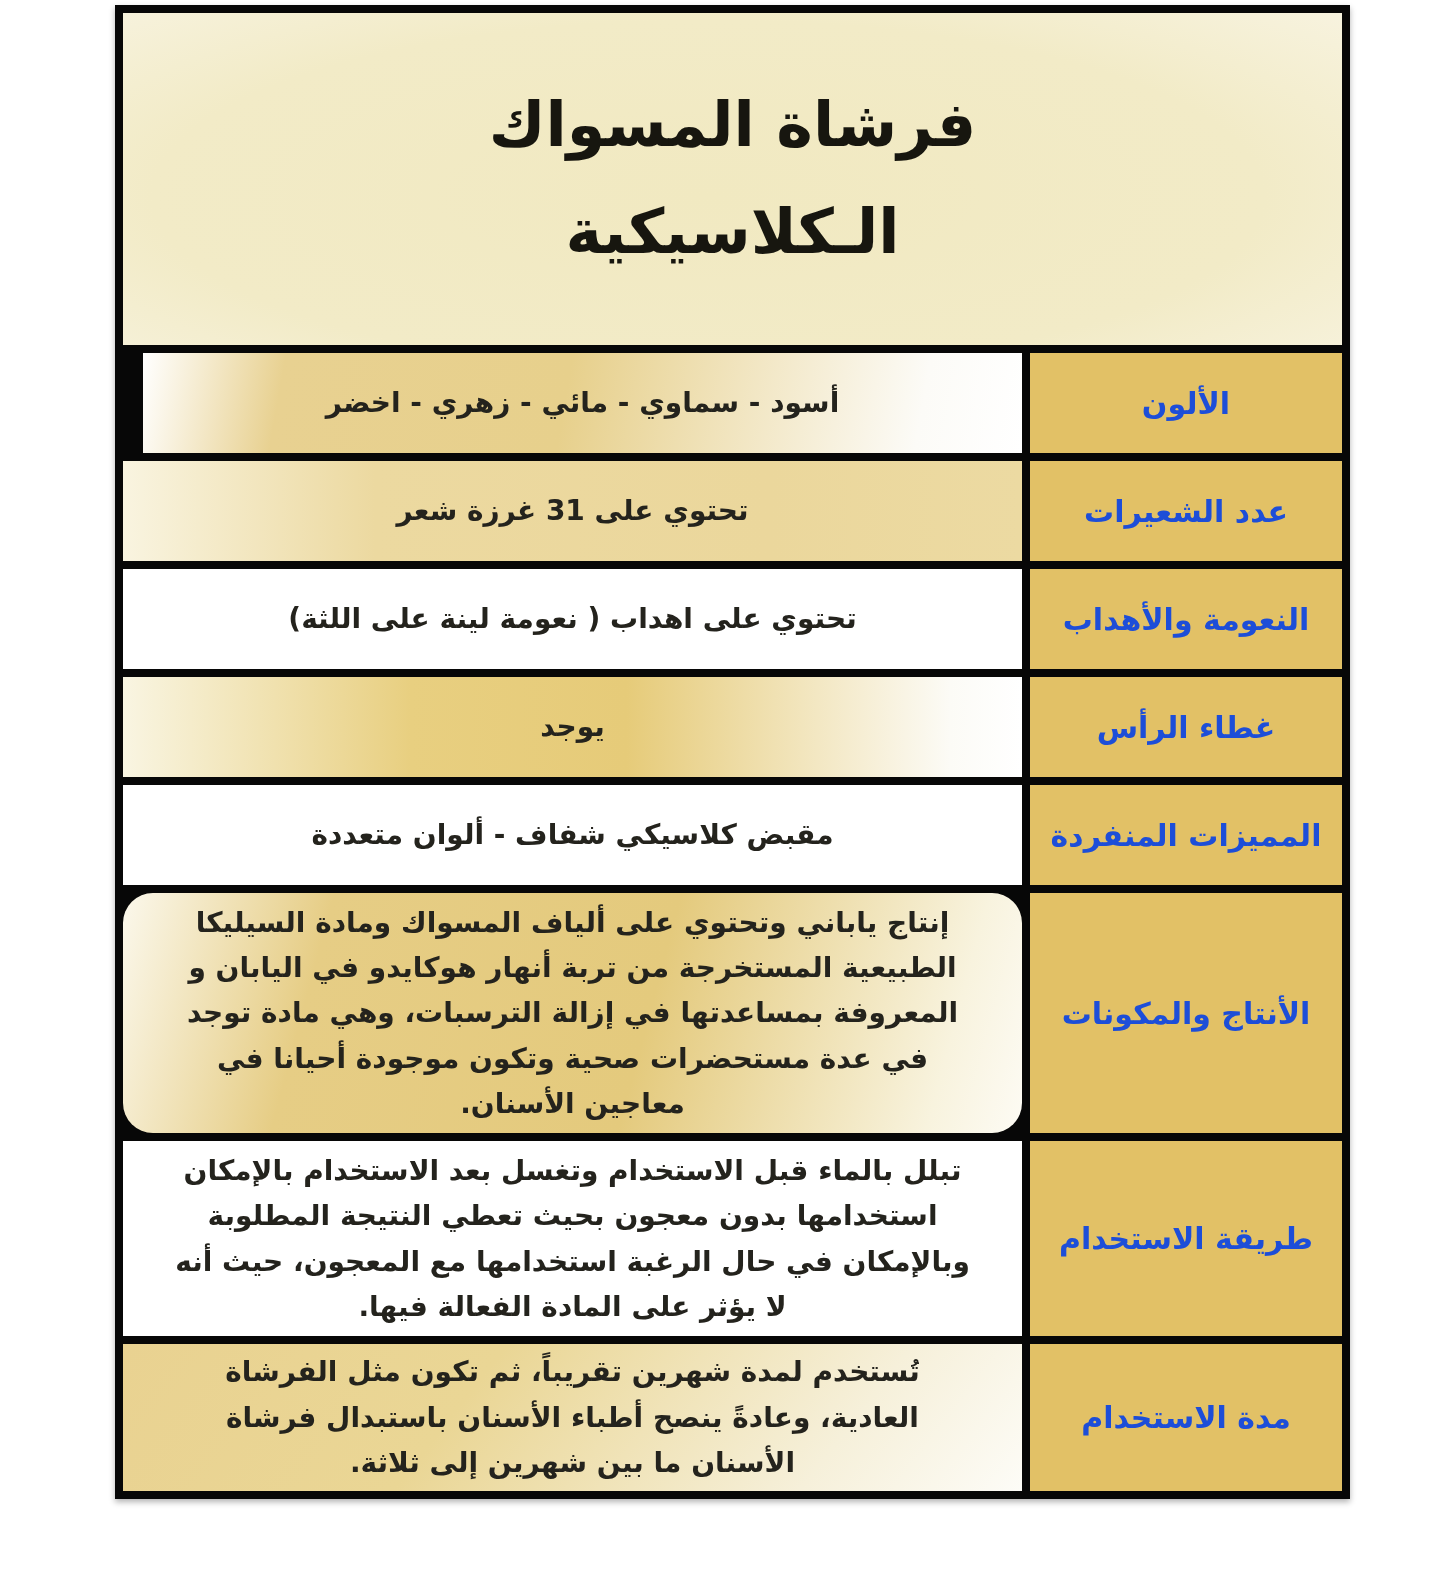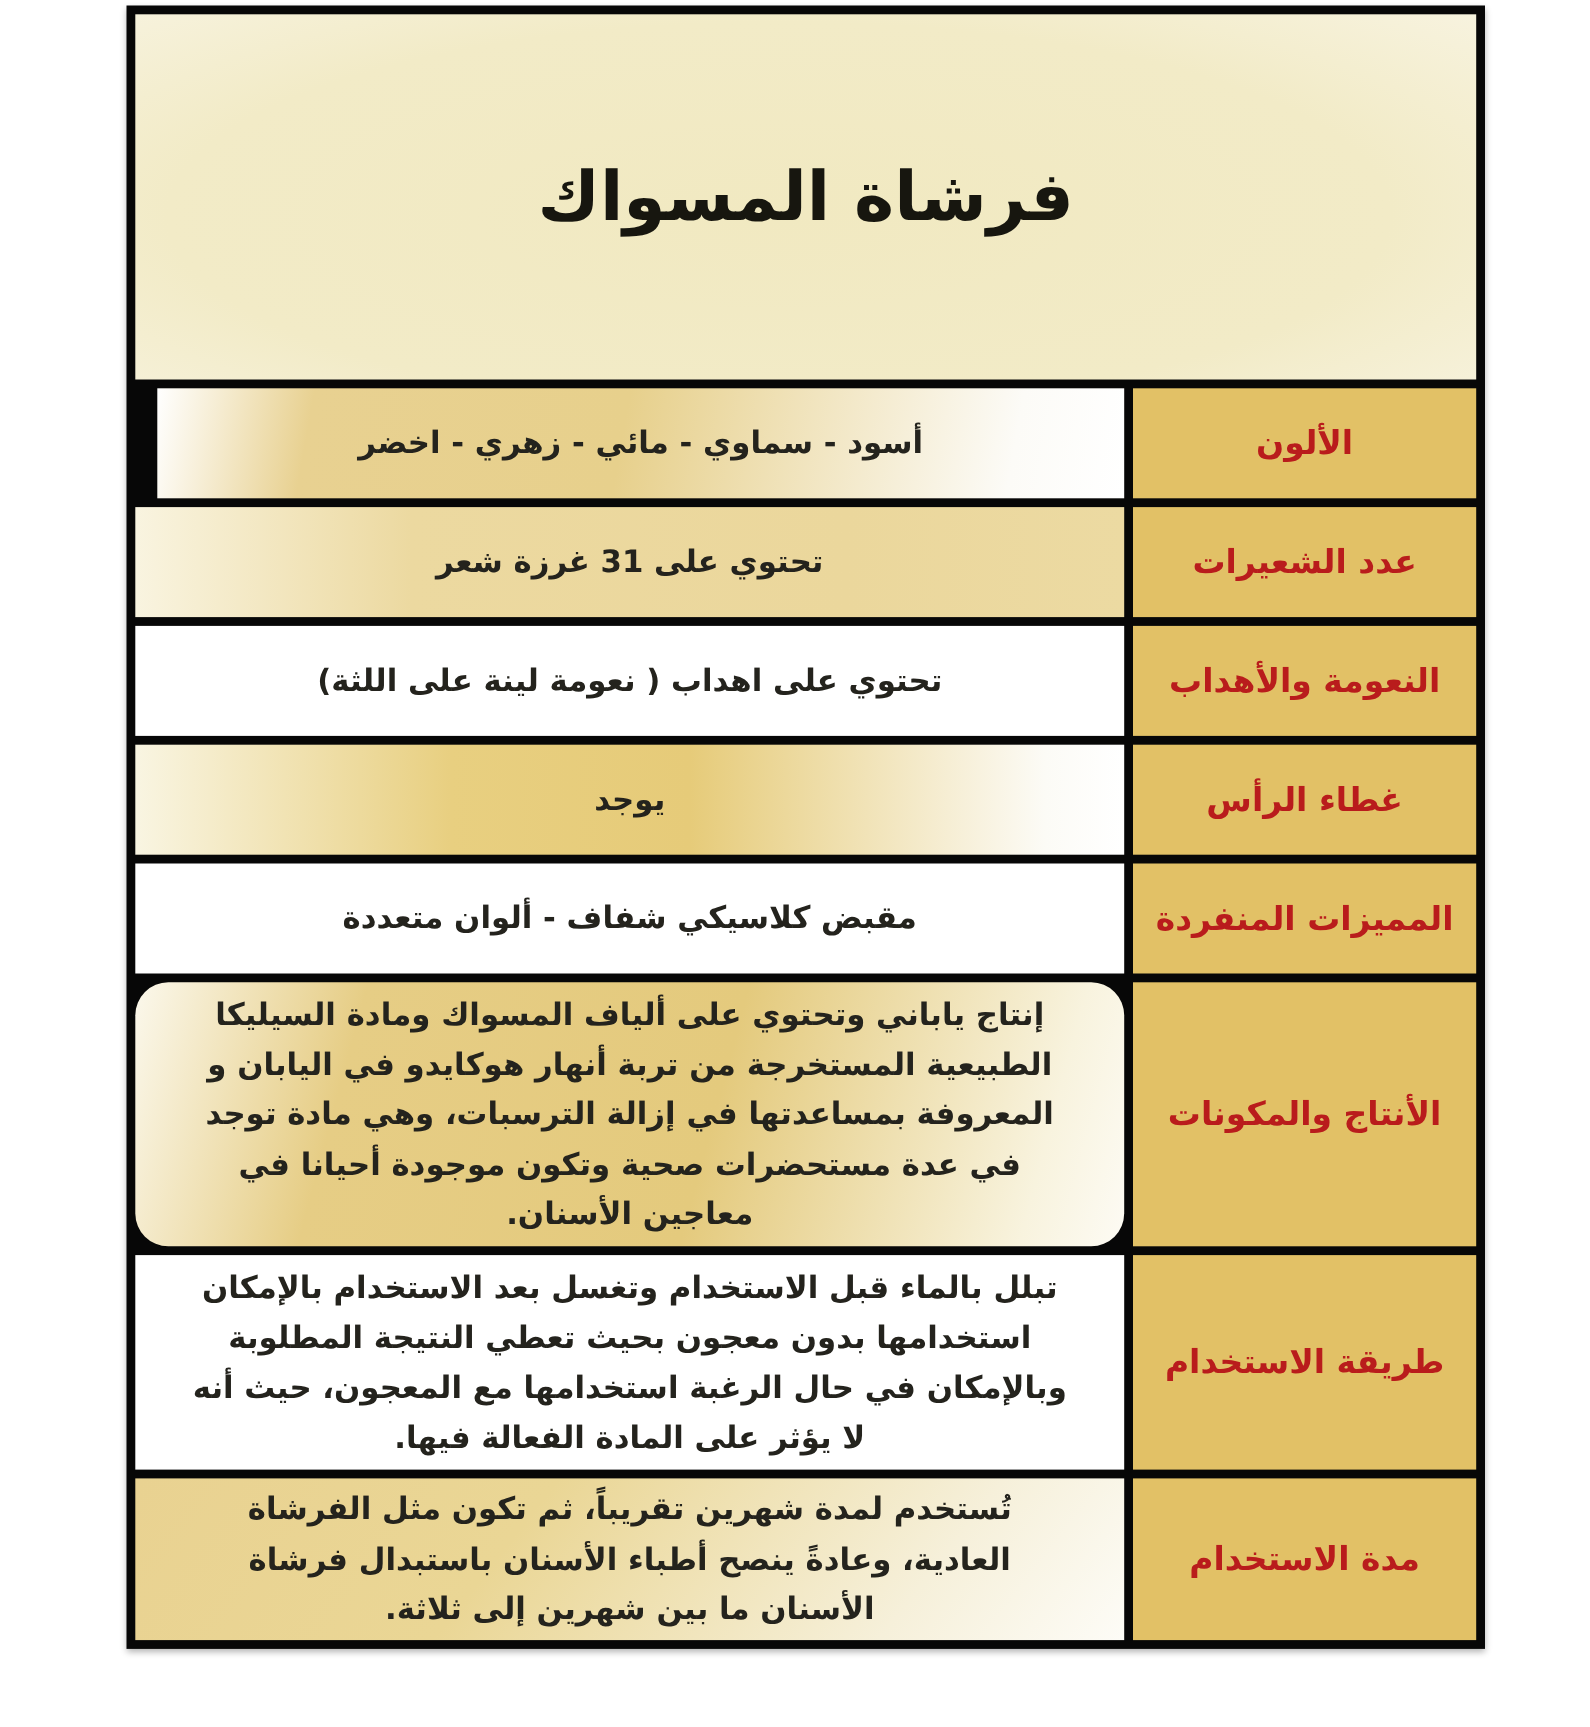--- a/index.html
+++ b/index.html
@@ -43,21 +43,21 @@
     background: radial-gradient(ellipse 95% 110% at 48% 55%, #f1e9c1 0%, #f2ebc7 48%, #f8f4e2 78%, #fdfcf6 100%);
     color: #17160f;
     font-weight: bold;
     font-size: 62px;
     line-height: 1.72;
     direction: rtl;
   }
   
   .head-cell {
     background: #e2c166;
-    color: #b91c1c;
+    color: #1d4ed8;
     font-weight: bold;
     font-size: 30px;
     padding: 0 16px;
     line-height: 1.5;
     text-align: center;
   }
   
   .value-cell {
     color: #24231d;
     font-weight: bold;
@@ -80,20 +80,21 @@
   .bg-v7 { background: #ffffff; }
   .bg-v8 { background: linear-gradient(128deg, #e9d291 0%, #ead695 38%, #f6f0da 78%, #fdfcf7 100%); }
 </style>
 </head>
 <body>
 
 <div class="spec-table" dir="rtl">
 
   <div class="cell title-cell">
     <span>فرشاة المسواك</span>
+    <span>الـكلاسيكية</span>
   </div>
 
   <div class="t-row h-short">
     <div class="cell head-cell">الألون</div>
     <div class="cell value-cell bg-v1">أسود - سماوي - مائي - زهري - اخضر</div>
   </div>
 
   <div class="t-row h-short">
     <div class="cell head-cell">عدد الشعيرات</div>
     <div class="cell value-cell bg-v2">تحتوي على 31 غرزة شعر</div>

